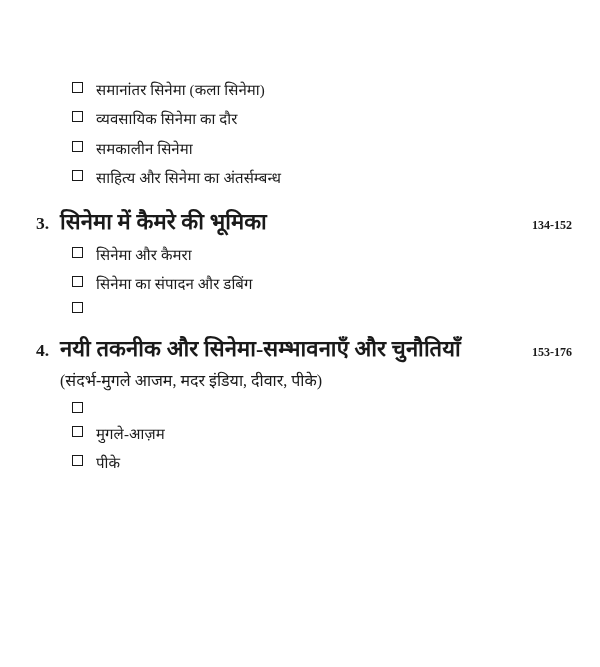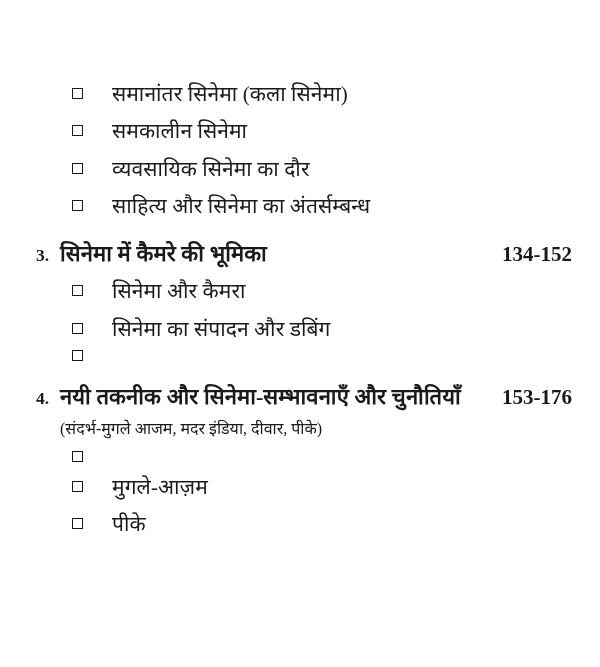--- a/index.html
+++ b/index.html
@@ -37,24 +37,23 @@
     flex: 0 0 auto;
     width: 9px;
     height: 9px;
     border: 1.3px solid #1a1a1a;
     margin-right: 13px;
     position: relative;
     top: -2px;
     background: transparent;
   }
   .sub-text {
-    font-size: 21px;
+    font-size: 15px;
     line-height: 1.35;
     letter-spacing: 0.1px;
-    margin-left: 16px;
   }
   
   .chapter {
     display: flex;
     align-items: baseline;
     margin: 17px 0 10px 0;
   }
   .chapter-num {
     flex: 0 0 auto;
     width: 24px;
@@ -64,21 +63,21 @@
   }
   .chapter-title {
     flex: 1 1 auto;
     font-size: 22px;
     font-weight: bold;
     letter-spacing: 0.1px;
     padding-right: 8px;
   }
   .chapter-pages {
     flex: 0 0 auto;
-    font-size: 21px;
+    font-size: 12px;
     font-weight: bold;
     white-space: nowrap;
     text-align: right;
     min-width: 72px;
   }
   .subnote {
     font-size: 16px;
     padding-left: 24px;
     margin: -2px 0 13px 0;
     line-height: 1.35;
@@ -88,25 +87,25 @@
 <body>
 
 <div class="page">
   <ul class="toc" id="toc-list">
       <li class="sub-item">
         <span class="sub-bullet"></span>
         <span class="sub-text">समानांतर सिनेमा (कला सिनेमा)</span>
       </li>
       <li class="sub-item">
         <span class="sub-bullet"></span>
-        <span class="sub-text">समकालीन सिनेमा</span>
+        <span class="sub-text">व्यवसायिक सिनेमा का दौर</span>
       </li>
       <li class="sub-item">
         <span class="sub-bullet"></span>
-        <span class="sub-text">व्यवसायिक सिनेमा का दौर</span>
+        <span class="sub-text">समकालीन सिनेमा</span>
       </li>
       <li class="sub-item">
         <span class="sub-bullet"></span>
         <span class="sub-text">साहित्य और सिनेमा का अंतर्सम्बन्ध</span>
       </li>
       <li class="chapter">
         <span class="chapter-num">3.</span>
         <span class="chapter-title">सिनेमा में कैमरे की भूमिका</span>
         <span class="chapter-pages">134-152</span>
       </li>

